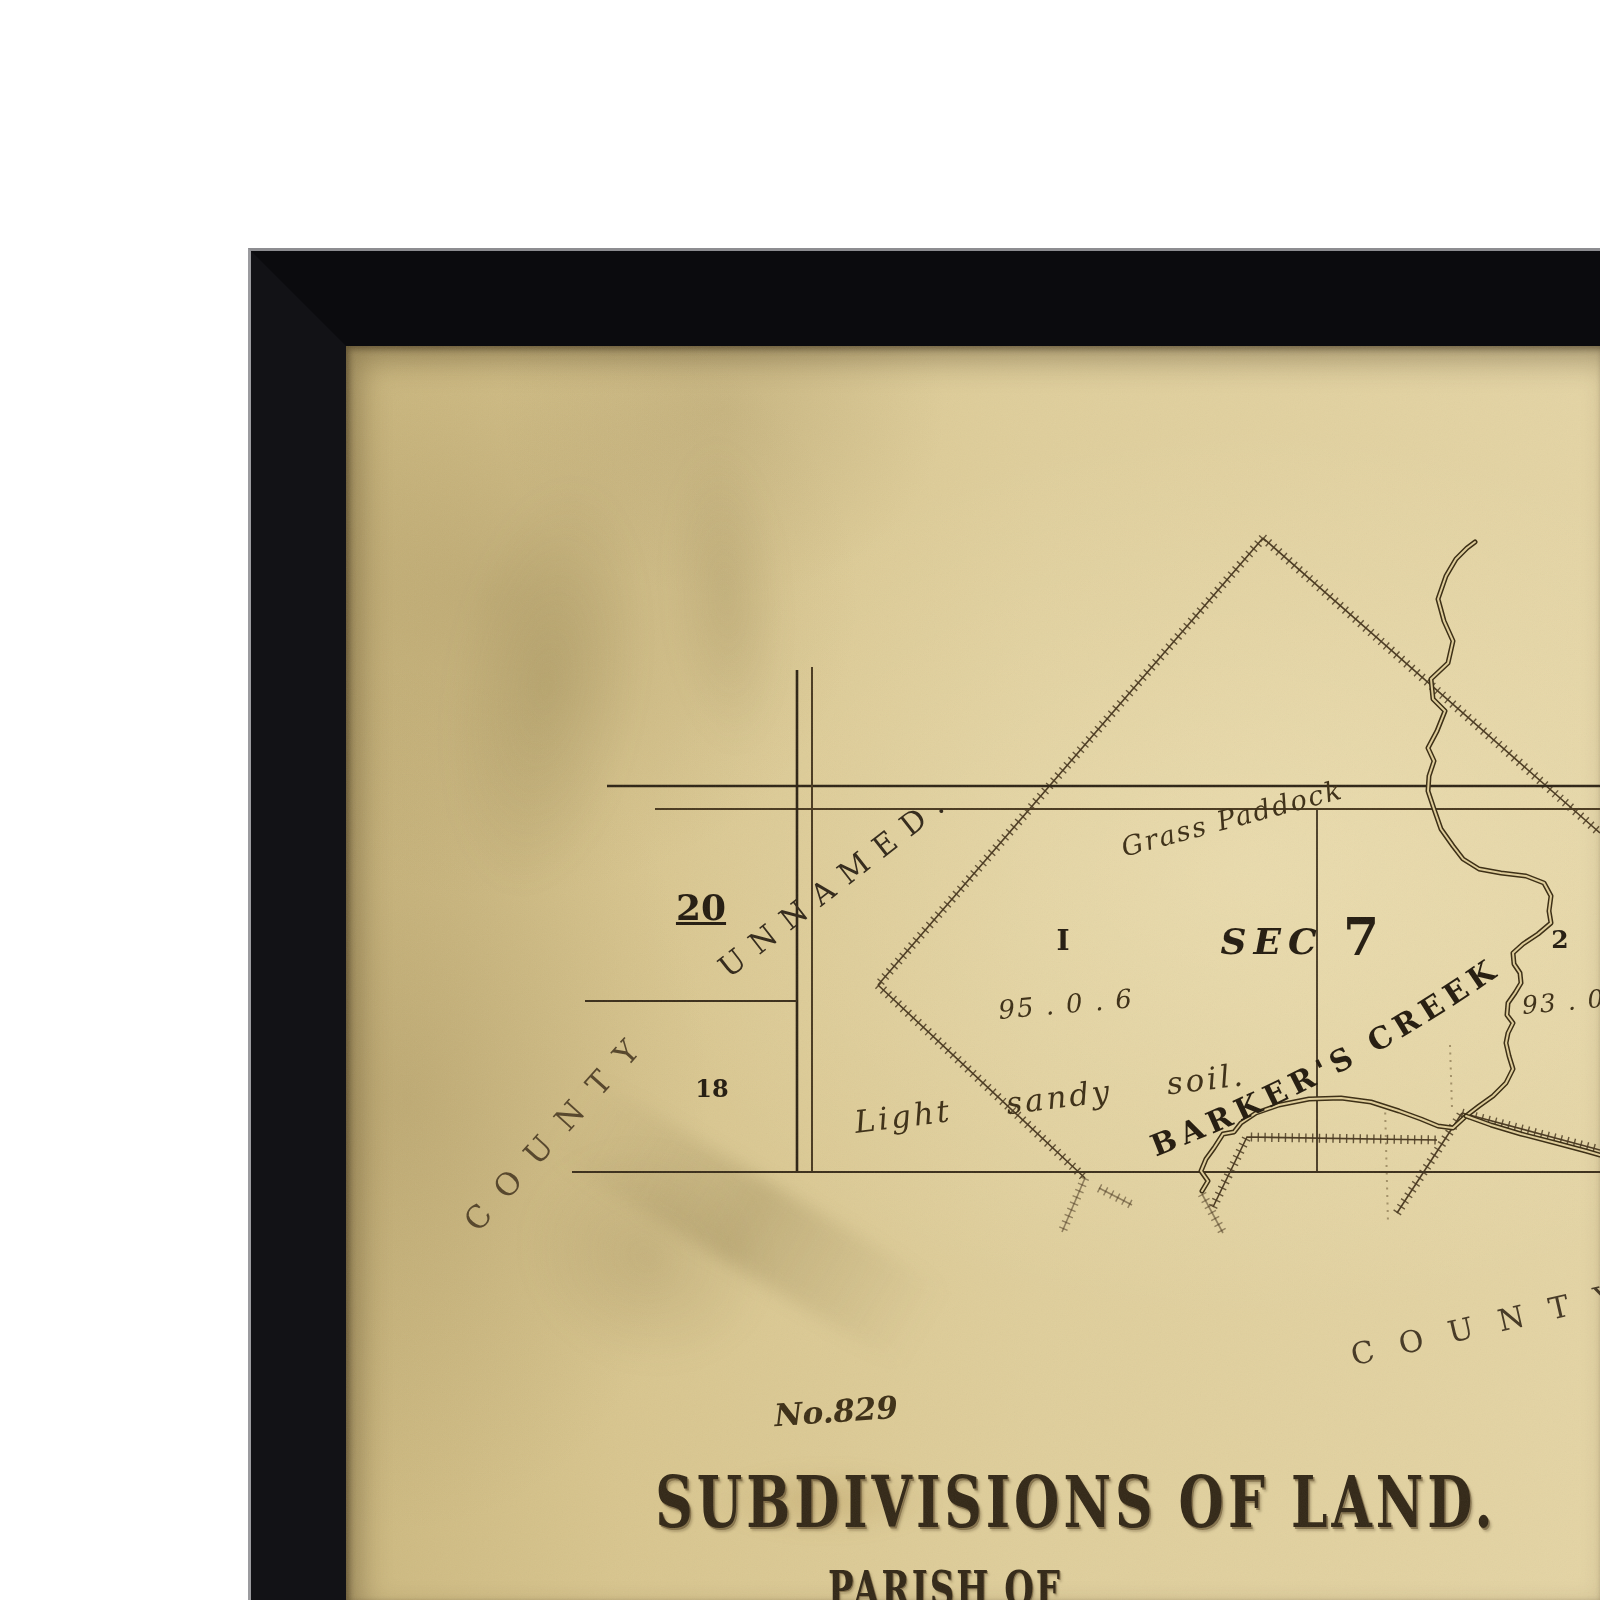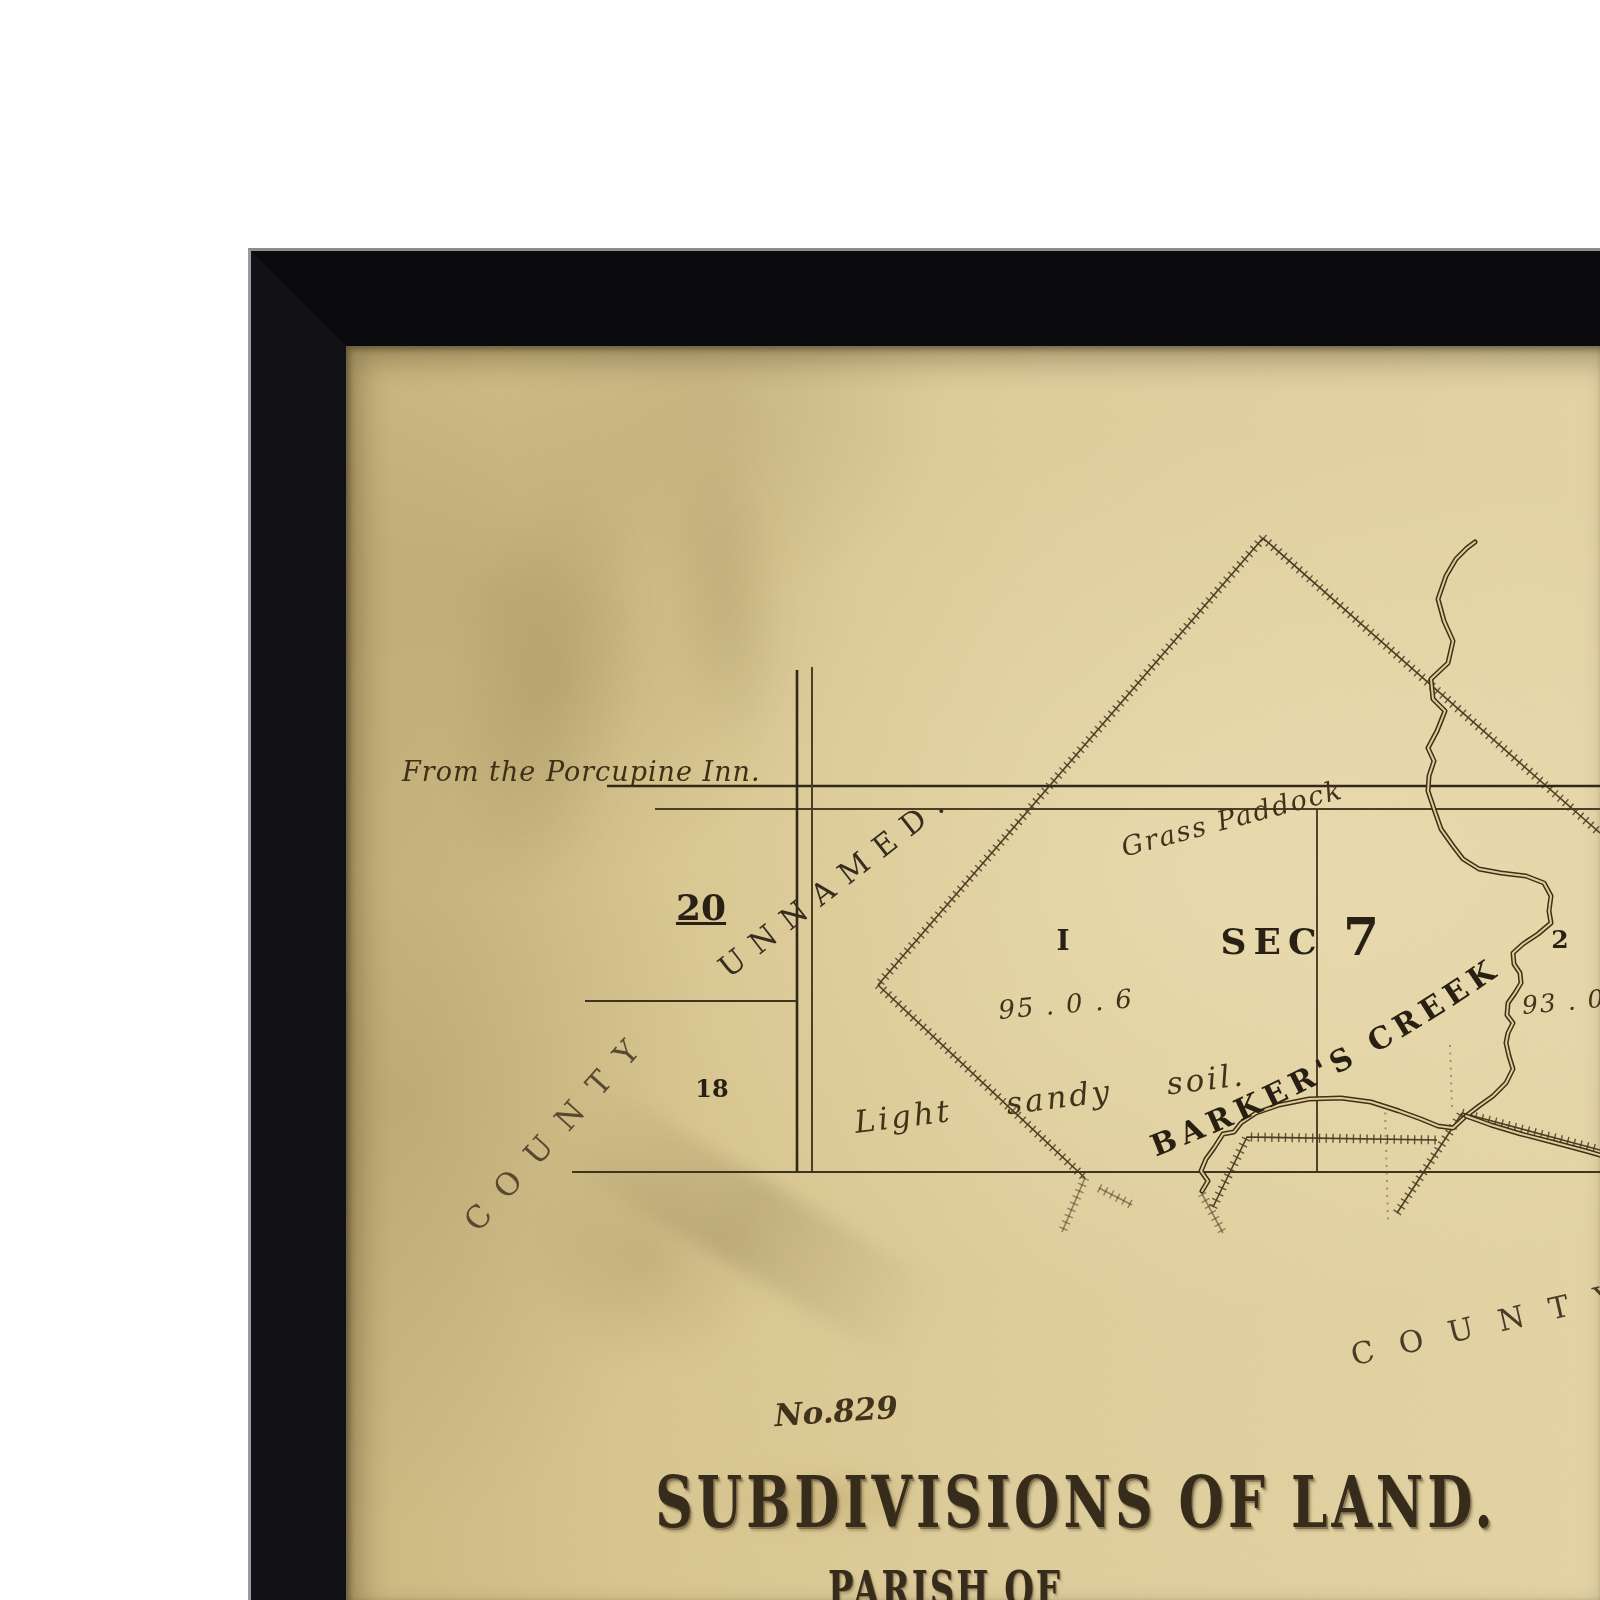--- a/index.html
+++ b/index.html
@@ -50,21 +50,21 @@
   .boldnum{font-weight:bold;color:#241c10;}
   .lbl-from-inn{left:56px;top:410px;transform:none;font-style:italic;font-size:27px;letter-spacing:1px;color:#3a2c12;}
   .lbl-unnamed{left:490px;top:536px;font-size:30px;letter-spacing:13px;color:#33291a;
                transform:translate(-50%,-50%) rotate(-38deg);}
   .lbl-20{left:355px;top:561px;font-size:36px;text-decoration:underline;}
   .lbl-19{left:366px;top:742px;font-size:24px;}
   .lbl-county-left{left:212px;top:782px;font-size:31px;letter-spacing:20px;color:#55452a;
                    transform:translate(-50%,-50%) rotate(-48deg);}
   .lbl-grass{left:886px;top:472px;font-size:27px;letter-spacing:2px;
              transform:translate(-50%,-50%) rotate(-15deg);}
-  .lbl-sec{left:926px;top:595px;font-weight:bold;font-size:36px;letter-spacing:7px;color:#241c10;}
+  .lbl-sec{left:926px;top:595px;font-weight:bold;font-size:36px;letter-spacing:7px;color:#241c10;font-style:italic;}
   .lbl-seven{left:1015px;top:590px;font-weight:bold;font-size:52px;color:#241c10;}
   .lbl-lot1{left:717px;top:594px;font-size:28px;}
   .lbl-area1{left:720px;top:658px;font-size:26px;letter-spacing:2px;
              transform:translate(-50%,-50%) rotate(-5deg);}
   .lbl-soil{left:704px;top:752px;font-size:31px;letter-spacing:3px;word-spacing:42px;
             transform:translate(-50%,-50%) rotate(-7deg);}
   .lbl-lot2{left:1214px;top:593px;font-size:25px;}
   .lbl-area2{left:1176px;top:645px;transform:rotate(-5deg);transform-origin:left center;
              font-style:italic;font-size:25px;letter-spacing:2px;color:#3d2f16;}
   .lbl-section-note{left:821px;top:936px;font-size:30px;letter-spacing:1px;}
@@ -141,21 +141,20 @@
         <polyline class="creek-outer" points="1120,770 1145,779 1175,788 1210,797 1240,805 1254,809"></polyline>
         <polyline class="creek-inner" points="1120,770 1145,779 1175,788 1210,797 1240,805 1254,809"></polyline>
       </g>
 
       <path id="creekpath" d="M806,812 Q 990,742 1152,630" fill="none"></path>
       <text class="creek-text">
         <textPath href="#creekpath" startOffset="4">BARKER'S CREEK</textPath>
       </text>
     </svg>
 
-    <div class="lbl lbl-from-inn">From the Porcupine Inn.</div>
     <div class="lbl lbl-unnamed">UNNAMED.</div>
     <div class="lbl lbl-20 boldnum">20</div>
     <div class="lbl lbl-19 boldnum">18</div>
     <div class="lbl lbl-county-left">COUNTY</div>
     <div class="lbl lbl-grass script">Grass Paddock</div>
     <div class="lbl lbl-sec">SEC</div>
     <div class="lbl lbl-seven">7</div>
     <div class="lbl lbl-lot1 boldnum">I</div>
     <div class="lbl lbl-area1 script">95 . 0 . 6</div>
     <div class="lbl lbl-soil script">Light sandy soil.</div>

